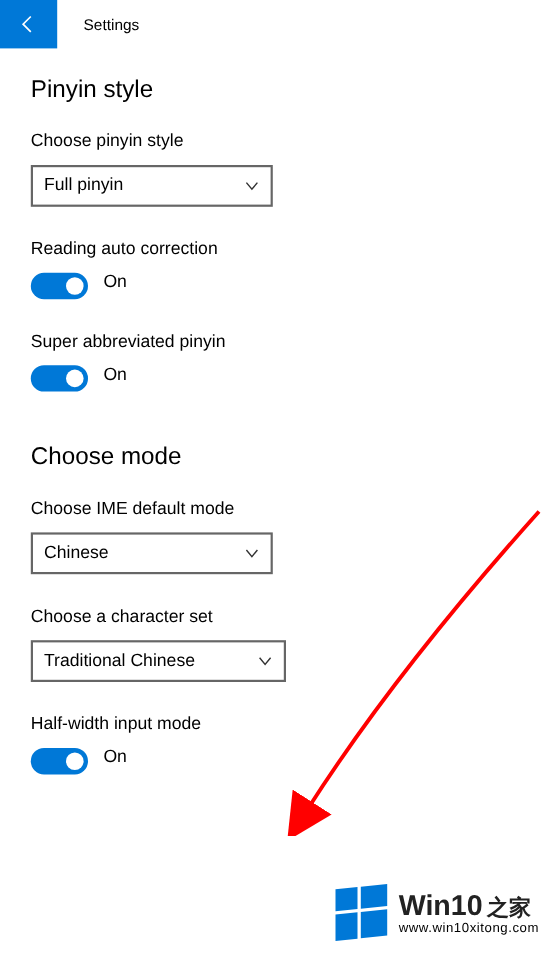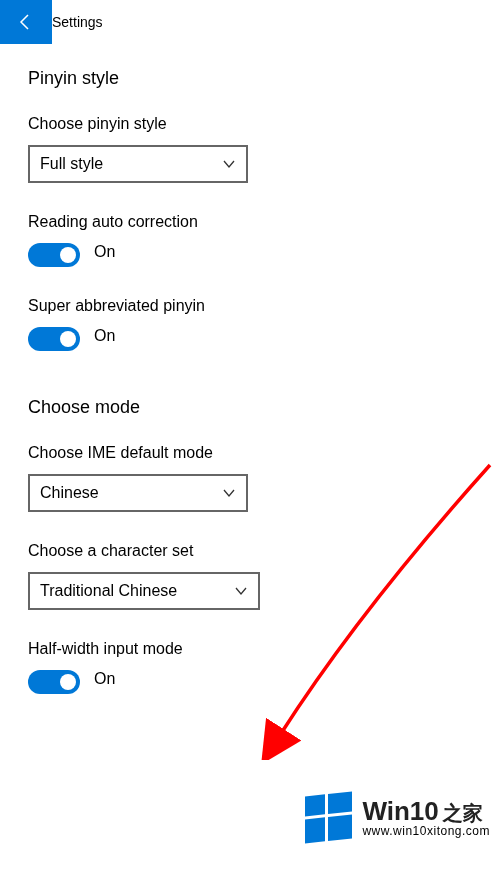--- a/index.html
+++ b/index.html
@@ -20,39 +20,40 @@
   .back-btn {
     width: 52px;
     height: 44px;
     background: #0078d7;
     display: flex;
     align-items: center;
     justify-content: center;
     color: #fff;
   }
   .title-text {
+    margin-left: 24px;
     font-size: 14px;
     color: #000;
   }
   .content {
     padding: 24px 28px 0 28px;
   }
   .page-header {
     display: flex;
     align-items: center;
     gap: 18px;
     margin-top: 18px;
     margin-bottom: 48px;
   }
   .page-title {
     font-size: 34px;
     font-weight: 400;
   }
   .section-heading {
-    font-size: 18px;
+    font-size: 22px;
     font-weight: 400;
     margin-bottom: 26px;
   }
   .field-label {
     font-size: 16px;
     margin-bottom: 12px;
   }
   .dropdown {
     width: 220px;
     height: 38px;
@@ -94,21 +95,21 @@
   .section2 { margin-top: 46px; }
   .arrow-overlay {
     position: absolute;
     top: 460px;
     left: 240px;
     pointer-events: none;
   }
   .watermark {
     position: absolute;
     right: 10px;
-    bottom: 30px;
+    bottom: 18px;
     display: flex;
     align-items: center;
     gap: 10px;
   }
   .win-logo {
     display: grid;
     grid-template-columns: 20px 24px;
     grid-template-rows: 20px 24px;
     gap: 3px;
     transform: skewY(-6deg);
@@ -132,21 +133,21 @@
 </div>
 
 <div class="content">
 
 
   <h2 class="section-heading">Pinyin style</h2>
 
   <div class="group">
     <div class="field-label">Choose pinyin style</div>
     <div class="dropdown">
-      <span>Full style</span>
+      <span>Full pinyin</span>
       <svg width="14" height="14" viewBox="0 0 14 14">
           <path d="M2 4 L7 10 L12 4" stroke="#333" stroke-width="1.3" fill="none"></path>
         </svg>
     </div>
   </div>
 
   <div class="group">
     <div class="field-label">Reading auto correction</div>
     <div class="toggle-row">
       <div class="toggle">

